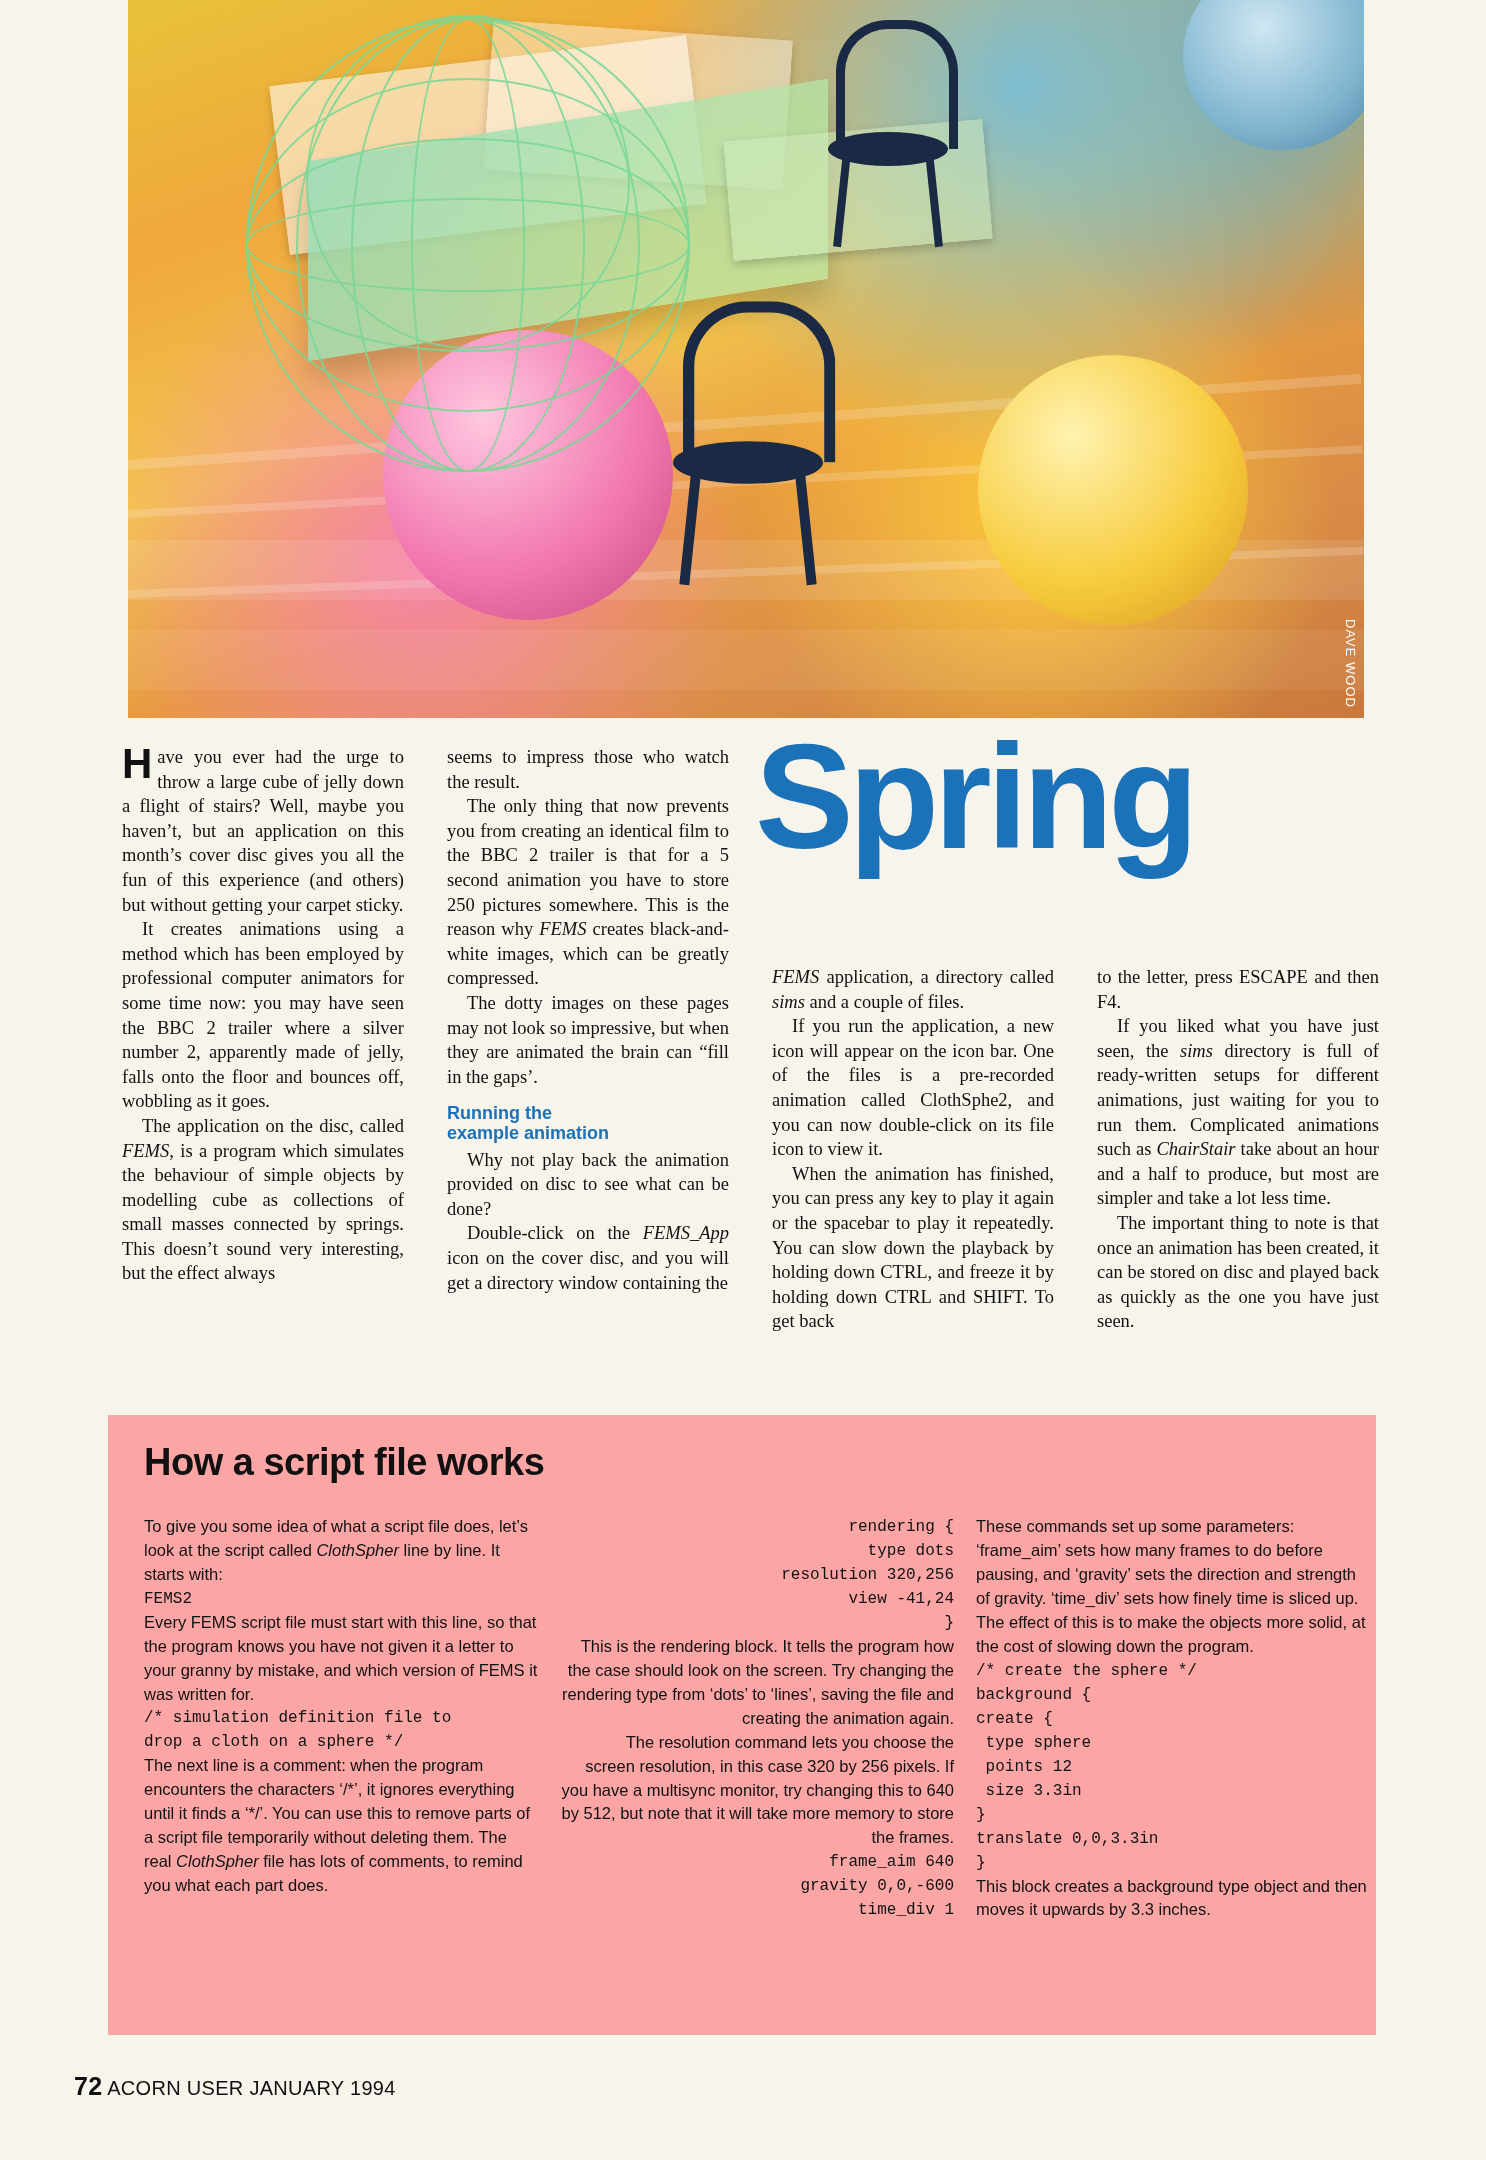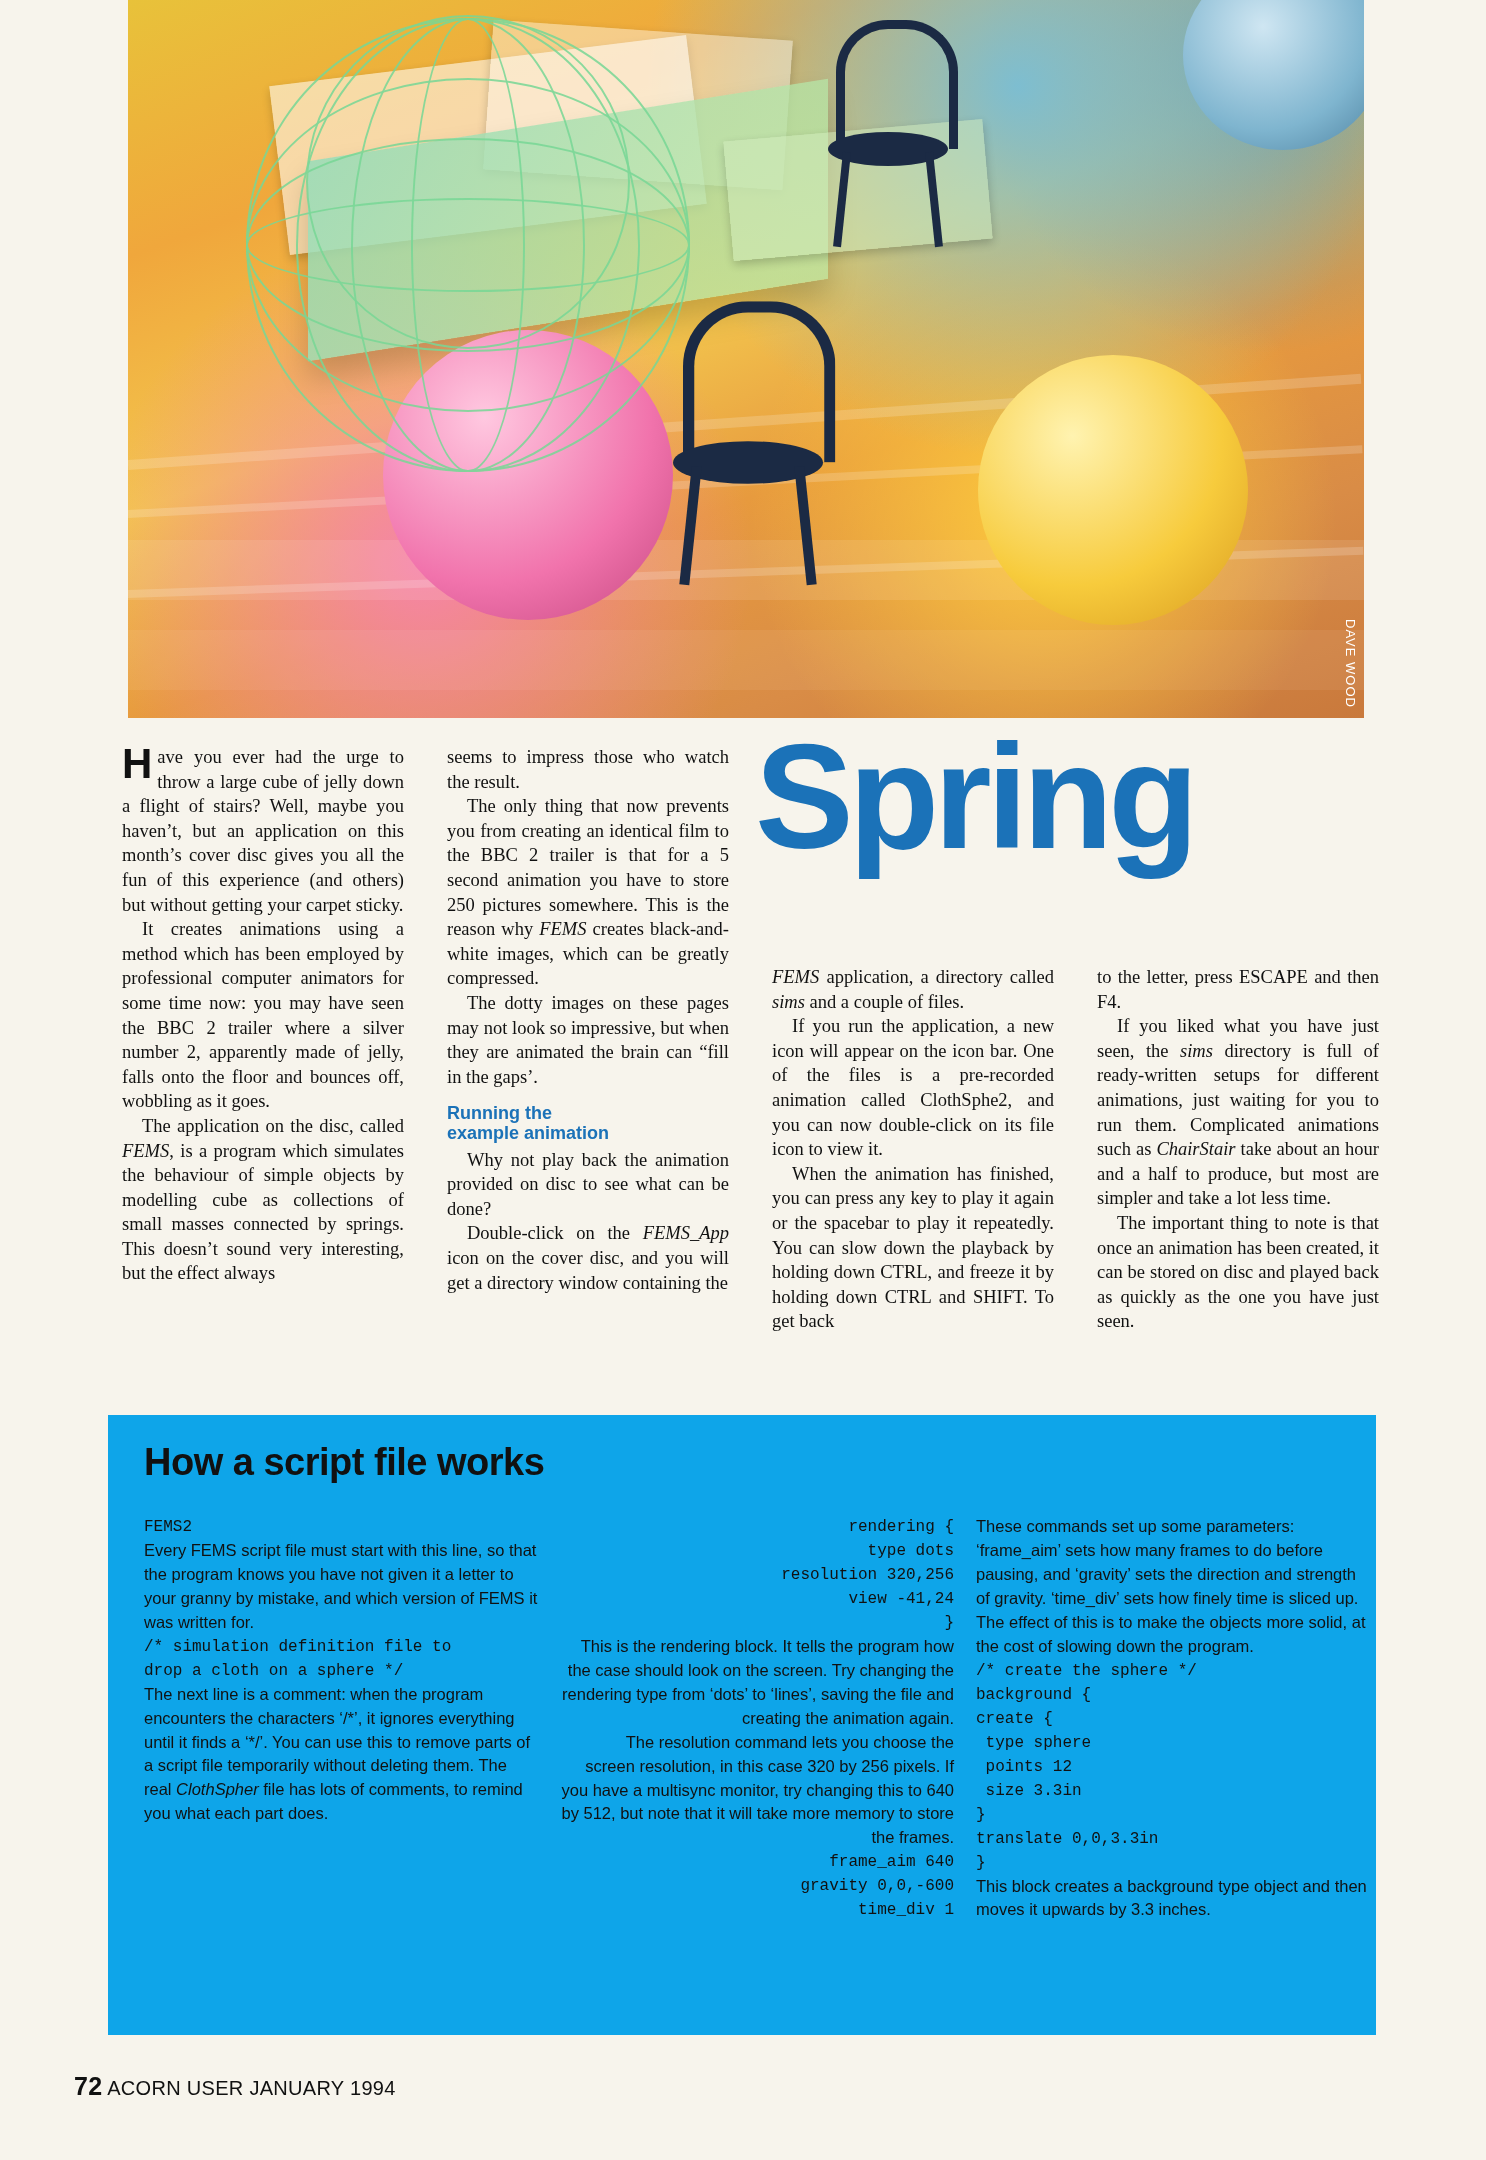--- a/index.html
+++ b/index.html
@@ -178,21 +178,21 @@
   #col3 { left: 772px; top: 965px; }
   #col4 { left: 1097px; top: 965px; }
 
   
   .box {
     position: absolute;
     left: 108px;
     top: 1415px;
     width: 1268px;
     height: 620px;
-    background: #0ea5e9;
+    background: #fca5a5;
   }
   .box-title {
     position: absolute;
     left: 36px;
     top: 26px;
     font-family: "Liberation Sans", sans-serif;
     font-weight: bold;
     font-size: 38px;
     color: #111;
     letter-spacing: -0.5px;
@@ -315,20 +315,21 @@
   <div class="col" id="col4">
     <p class="first">to the letter, press ESCAPE and then F4.</p>
     <p><span>If you liked what you have just seen, the </span><span class="italic">sims</span><span> directory is full of ready-written setups for different animations, just waiting for you to run them. Complicated animations such as </span><span class="italic">ChairStair</span><span> take about an hour and a half to produce, but most are simpler and take a lot less time.</span></p>
     <p>The important thing to note is that once an animation has been created, it can be stored on disc and played back as quickly as the one you have just seen.</p>
   </div>
 
   <div class="box">
     <div class="box-title">How a script file works</div>
 
     <div class="bcol" id="bcol1">
+      <p><span>To give you some idea of what a script file does, let’s look at the script called </span><span class="italic">ClothSpher</span><span> line by line. It starts with:</span></p>
       <div class="code">FEMS2</div>
       <p>Every FEMS script file must start with this line, so that the program knows you have not given it a letter to your granny by mistake, and which version of FEMS it was written for.</p>
       <div class="code">/* simulation definition file to
 drop a cloth on a sphere */</div>
       <p><span>The next line is a comment: when the program encounters the characters ‘/*’, it ignores everything until it finds a ‘*/’. You can use this to remove parts of a script file temporarily without deleting them. The real </span><span class="italic">ClothSpher</span><span> file has lots of comments, to remind you what each part does.</span></p>
     </div>
 
     <div class="bcol" id="bcol2">
       <div class="code">rendering {
 type dots

